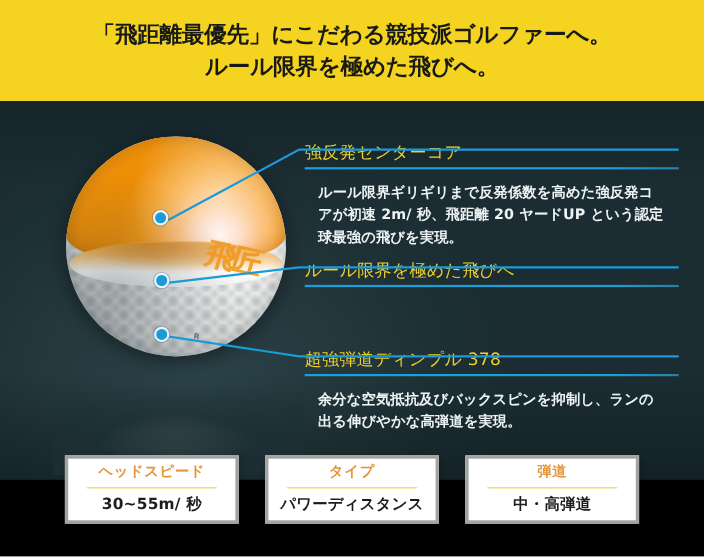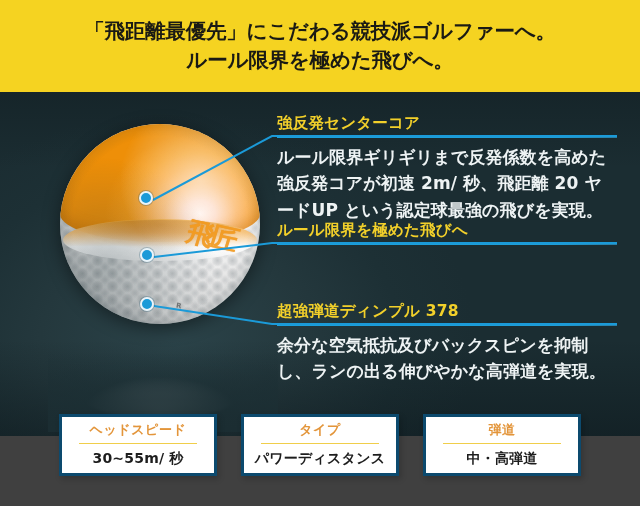--- a/index.html
+++ b/index.html
@@ -3,21 +3,21 @@
 <meta charset="utf-8">
 <style>
   html,body{margin:0;padding:0;}
   body{
     width:640px;height:506px;
     background:#ffffff;
     font-family:"DejaVu Sans","Liberation Sans",sans-serif;
     overflow:hidden;
     position:relative;
   }
-  #page{position:relative;width:640px;height:506px;overflow:hidden;background:#404040;}
+  #page{position:relative;width:640px;height:506px;overflow:hidden;background:#000000;}
 
   
   .header-band{
     position:absolute;left:0;top:0;width:640px;height:92px;
     background:#F5D321;
     display:flex;flex-direction:column;
     align-items:center;justify-content:center;
     box-sizing:border-box;
   }
   .header-line{
@@ -139,52 +139,52 @@
     border:2px solid #e9f4fa;
     box-sizing:border-box;
     box-shadow:0 0 0 1px rgba(10,70,100,.25);
     z-index:6;
   }
   .connector{position:absolute;left:0;top:0;width:640px;height:344px;z-index:5;pointer-events:none;}
 
   
   .callout{position:absolute;left:277px;width:340px;}
   .callout h3{
-    margin:0 0 3px 0;
+    margin:16px 0 3px 0;
     color:#F2D02A;
     font-size:15.5px;
-    font-weight:700;
+    font-weight:400;
     letter-spacing:.2px;
     line-height:1.2;
     white-space:nowrap;
   }
   .callout .rule{
     height:2px;width:100%;
     background:linear-gradient(90deg,#19a0dd 0%, #1f9ed6 82%, #2a7fa6 100%);
     margin-bottom:6px;
   }
   .callout p{
-    margin:0;
+    margin:12px;
     color:#eef3f4;
-    font-size:17px;
+    font-size:13px;
     line-height:1.58;
     font-weight:700;
     letter-spacing:.1px;
   }
 
   
   .specs{
     position:absolute;left:0;top:414px;width:640px;height:72px;
     display:flex;justify-content:center;gap:24px;
     z-index:8;
   }
   .spec-box{
     width:158px;height:62px;
     background:#ffffff;
-    border:3px solid #0c4a6e;
+    border:3px solid #a3a3a3;
     box-sizing:border-box;
     display:flex;flex-direction:column;align-items:center;
     padding-top:6px;
     box-shadow:2px 3px 6px rgba(0,0,0,.20);
   }
   .spec-label{
     color:#E3953A;
     font-size:13px;font-weight:700;letter-spacing:.6px;
     line-height:1.15;
     white-space:nowrap;

